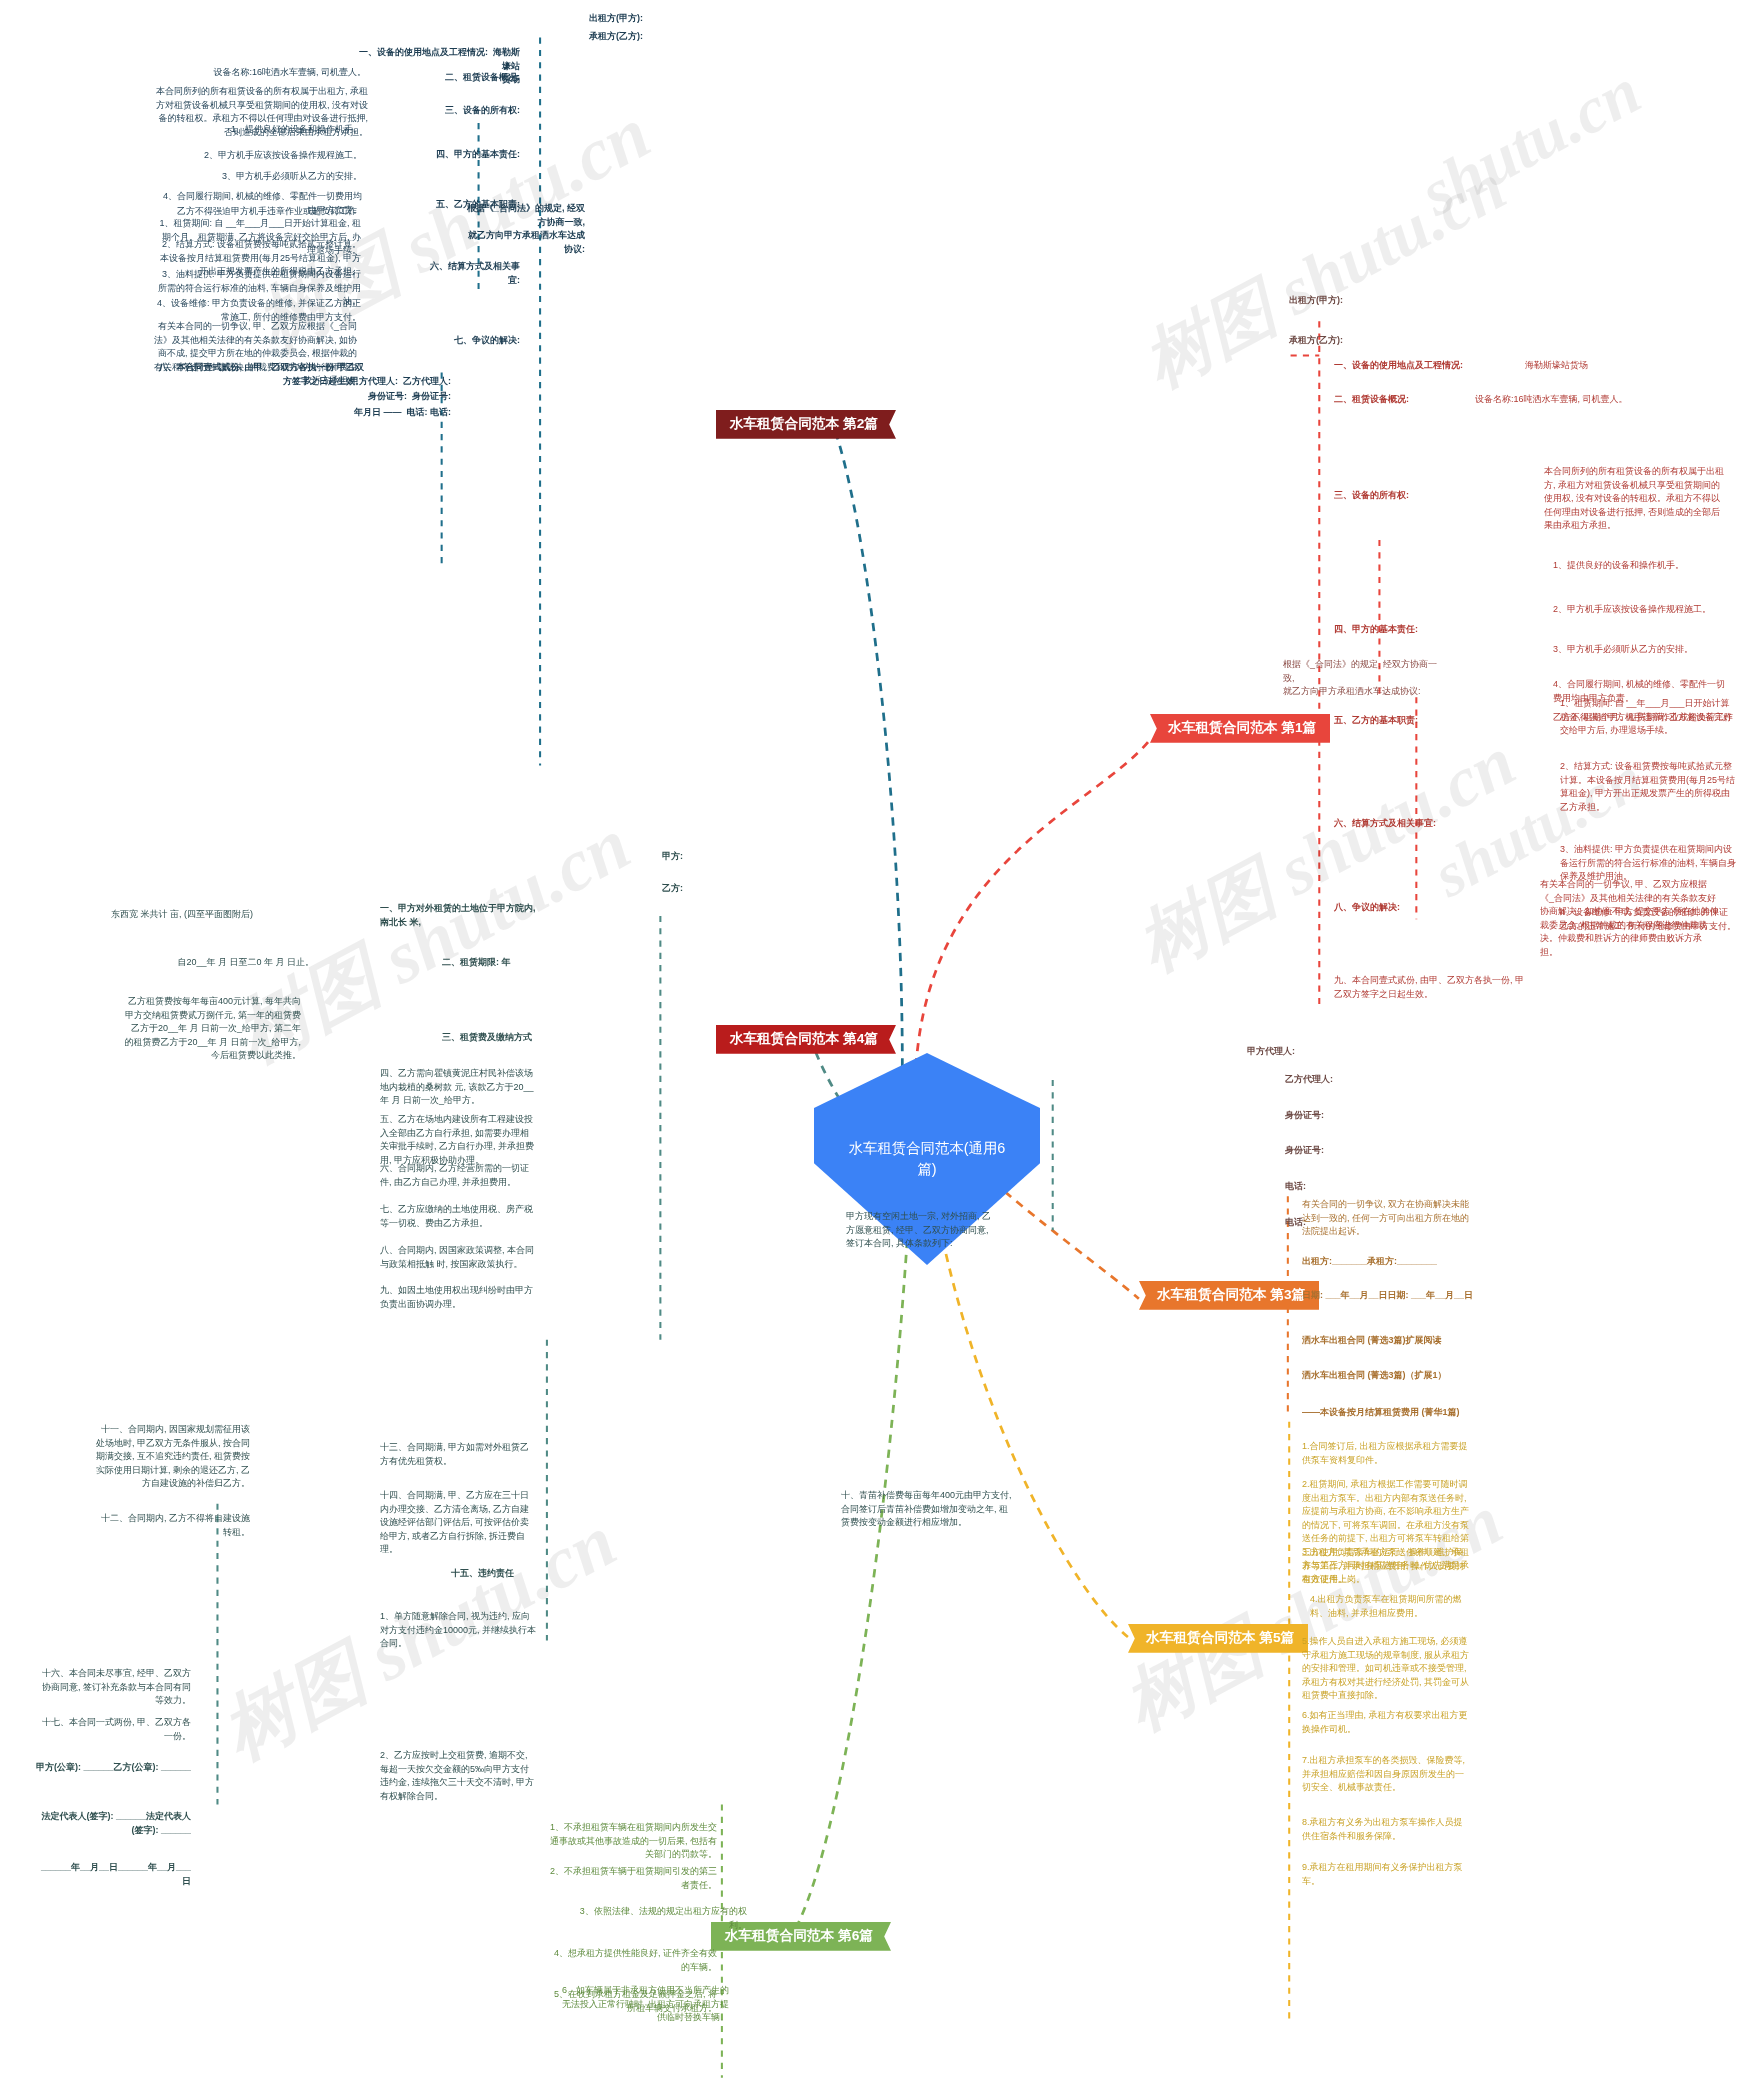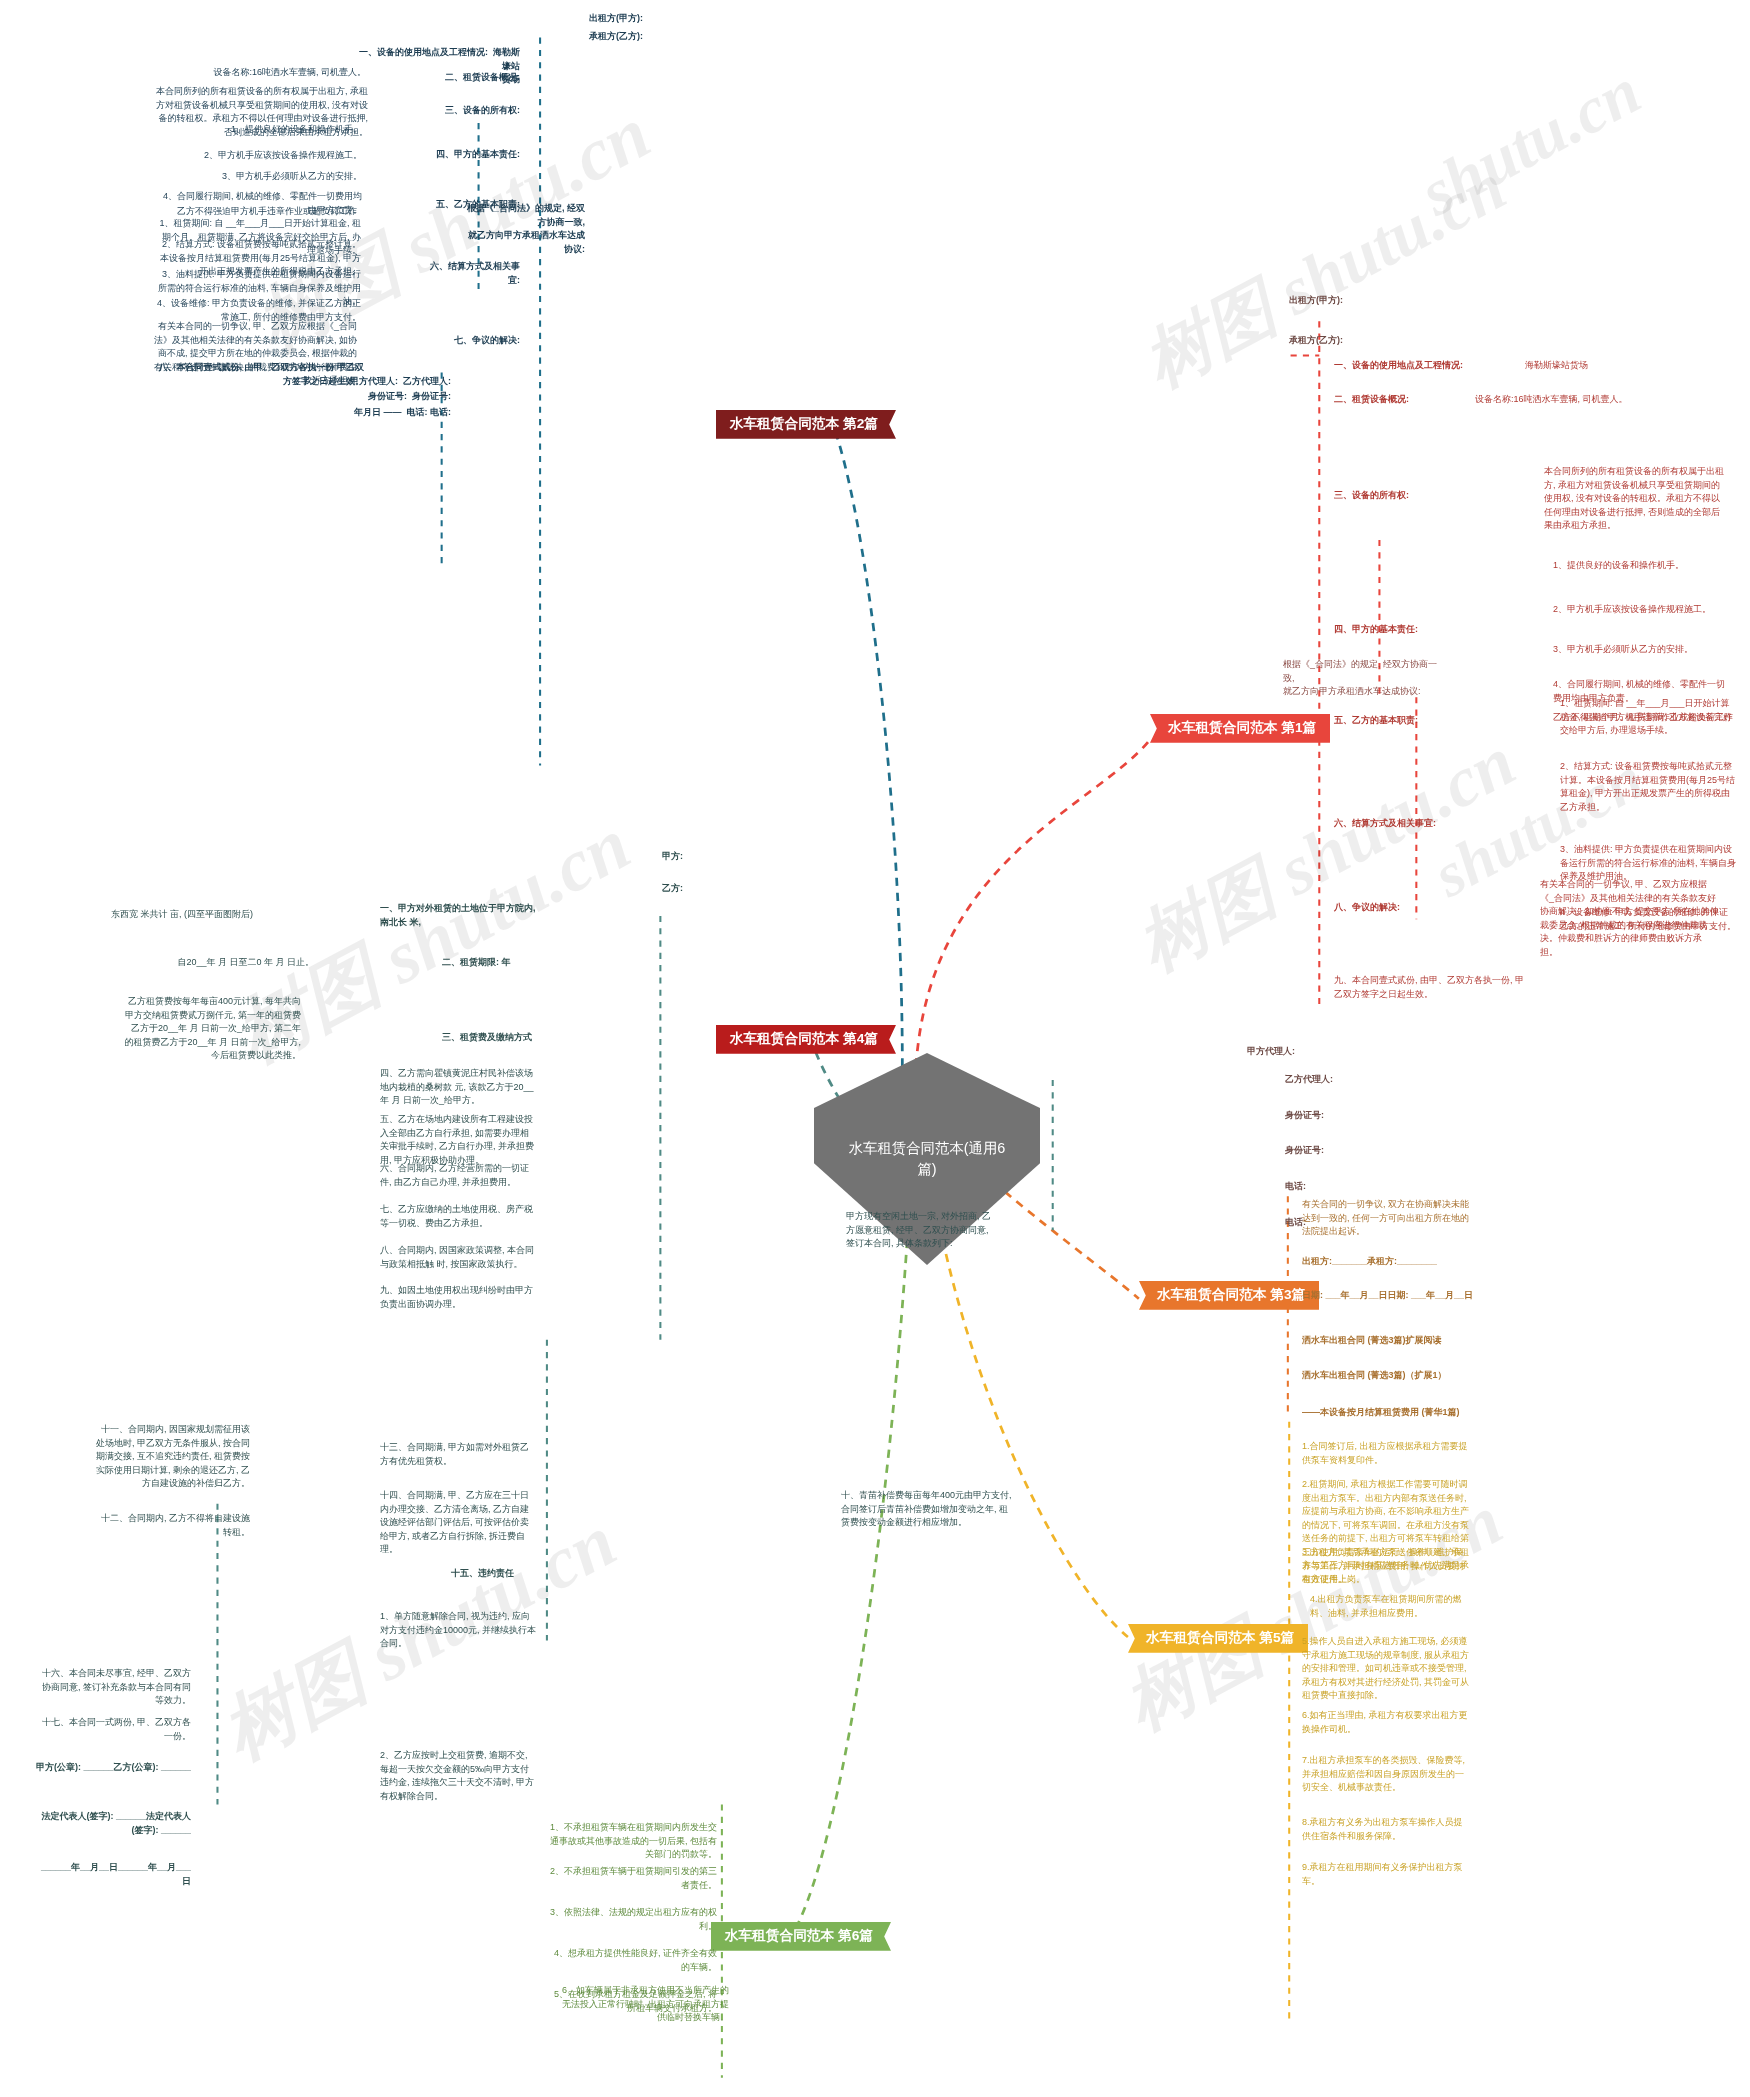--- a/index.html
+++ b/index.html
@@ -15,21 +15,21 @@
   .wm{
     position:absolute;color:rgba(0,0,0,0.065);
     font-family:"Liberation Serif","DejaVu Serif",serif;
     font-style:italic;font-weight:700;white-space:nowrap;
     transform:rotate(-28deg);transform-origin:left top;user-select:none;
   }
 
   
   .center-node{
     position:absolute;width:226px;height:212px;
-    background:#737373;color:#fff;
+    background:#3b82f6;color:#fff;
     display:flex;align-items:center;justify-content:center;
     text-align:center;font-size:14.4px;line-height:1.45;padding:0 27px;
     box-sizing:border-box;
     clip-path:polygon(50% 0%,100% 26%,100% 52%,50% 100%,0% 52%,0% 26%);
   }
 
   
   .branch{
     position:absolute;color:#fff;font-size:13.7px;font-weight:700;
     padding:6.2px 13.7px;white-space:nowrap;line-height:1.2;
@@ -239,19 +239,19 @@
   <div class="topic r" style="left:1302px;top:1546px;width:167px;color:#c9a227;">3.出租方负责泵车的运行、操作、维护保养等工作, 并承担相应费用; 操作人员要持有效证件上岗。</div>
   <div class="topic r" style="left:1302px;top:1593px;width:167px;color:#c9a227;margin-left:8px;">4.出租方负责泵车在租赁期间所需的燃料、油料, 并承担相应费用。</div>
   <div class="topic r" style="left:1302px;top:1635px;width:167px;color:#c9a227;">5.操作人员自进入承租方施工现场, 必须遵守承租方施工现场的规章制度, 服从承租方的安排和管理。如司机违章或不接受管理, 承租方有权对其进行经济处罚, 其罚金可从租赁费中直接扣除。</div>
   <div class="topic r" style="left:1302px;top:1709px;width:167px;color:#c9a227;">6.如有正当理由, 承租方有权要求出租方更换操作司机。</div>
   <div class="topic r" style="left:1302px;top:1754px;width:167px;color:#c9a227;">7.出租方承担泵车的各类损毁、保险费等, 并承担相应赔偿和因自身原因所发生的一切安全、机械事故责任。</div>
   <div class="topic r" style="left:1302px;top:1816px;width:167px;color:#c9a227;">8.承租方有义务为出租方泵车操作人员提供住宿条件和服务保障。</div>
   <div class="topic r" style="left:1302px;top:1861px;width:167px;color:#c9a227;">9.承租方在租用期间有义务保护出租方泵车。</div>
 
   <div class="topic l" style="left:547px;top:1821px;width:170px;color:#5d8a3c;">1、不承担租赁车辆在租赁期间内所发生交通事故或其他事故造成的一切后果, 包括有关部门的罚款等。</div>
   <div class="topic l" style="left:547px;top:1865px;width:170px;color:#5d8a3c;">2、不承担租赁车辆于租赁期间引发的第三者责任。</div>
-  <div class="topic l" style="left:547px;top:1906px;width:170px;color:#5d8a3c;">3、依照法律、法规的规定出租方应有的权利。</div>
+  <div class="topic l" style="left:577px;top:1906px;width:170px;color:#5d8a3c;font-family:Liberation Mono, monospace;">3、依照法律、法规的规定出租方应有的权利。</div>
   <div class="topic l" style="left:547px;top:1947px;width:170px;color:#5d8a3c;">4、想承租方提供性能良好, 证件齐全有效的车辆。</div>
   <div class="topic l" style="left:547px;top:1988px;width:170px;color:#5d8a3c;">5、在收到承租方租金及足额押金之后, 将所租车辆交付承租方。</div>
   <div class="topic l" style="left:547px;top:1984px;width:170px;color:#5d8a3c;margin-left:12px;">6、如车辆属于非承租方使用不当所产生的无法投入正常行驶时, 出租方可向承租方提供临时替换车辆。</div>
 
 </div>
 
 
 </body></html>

